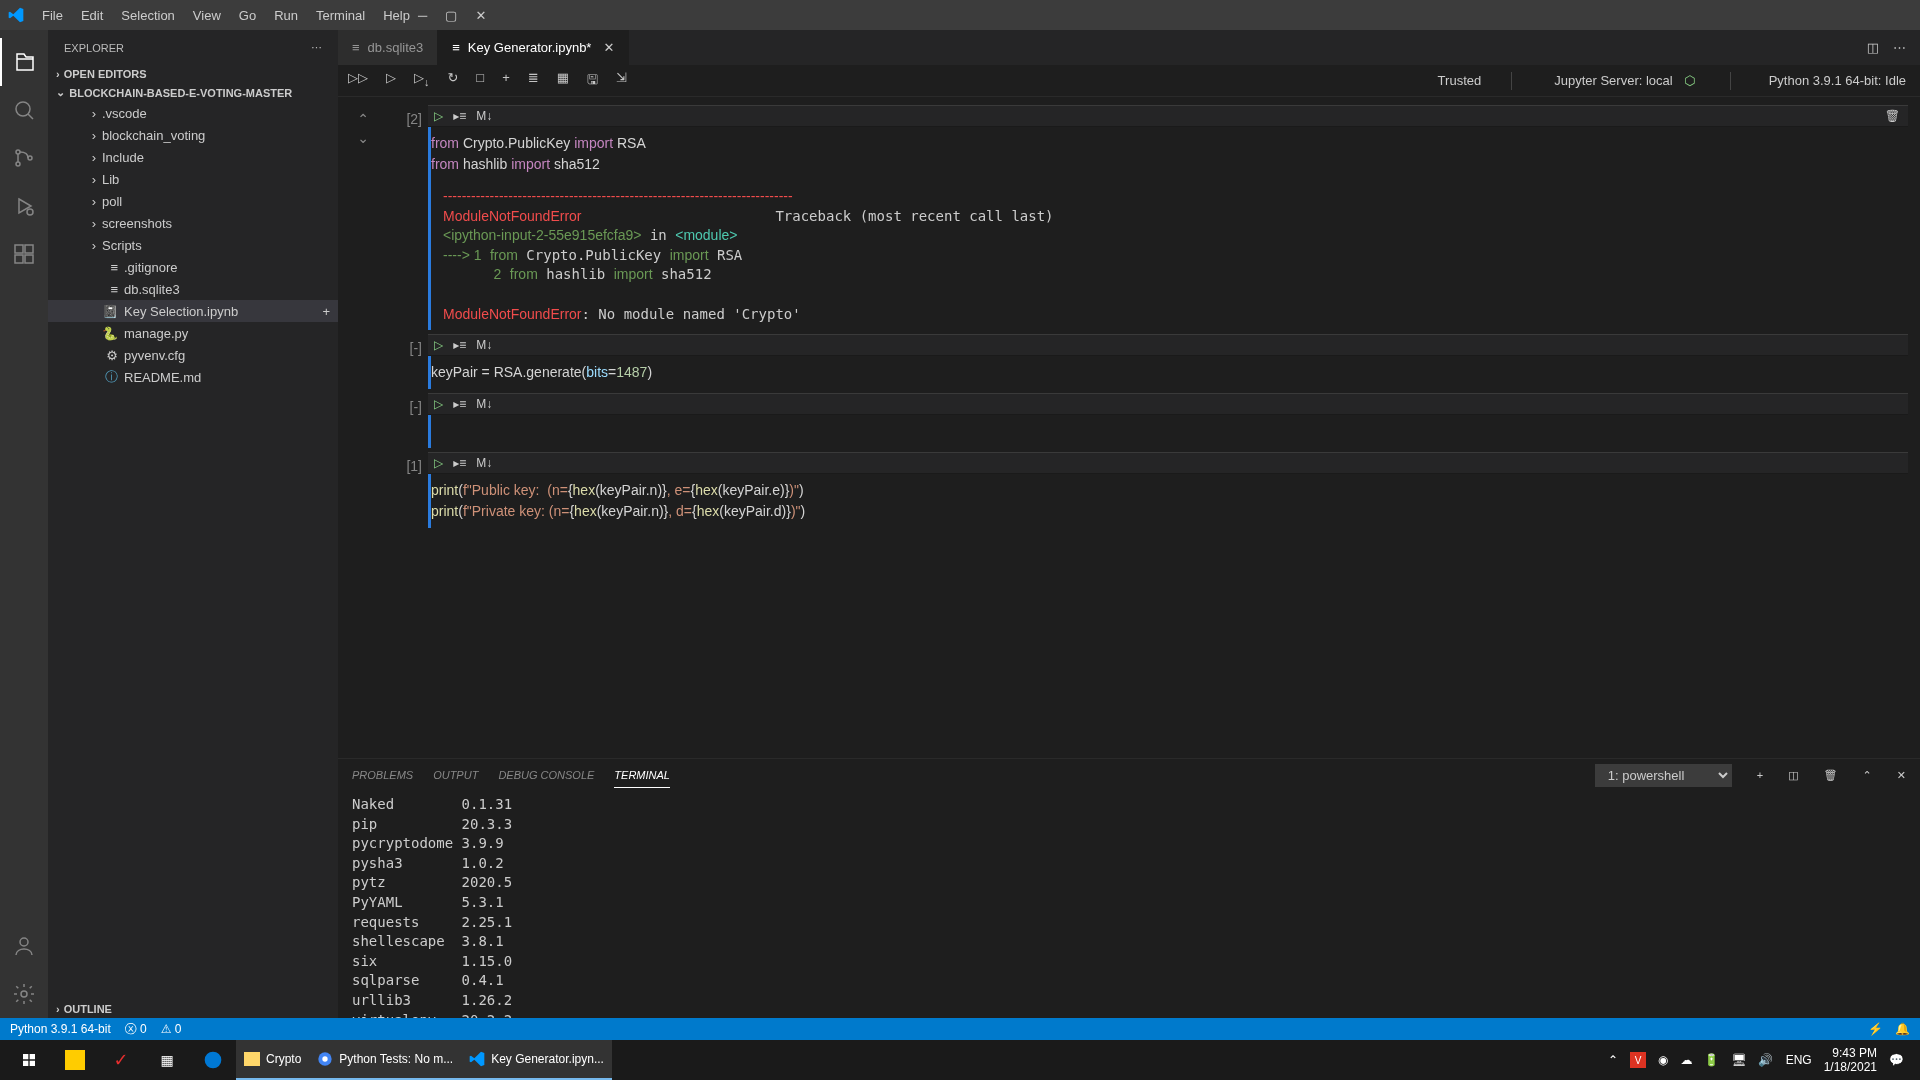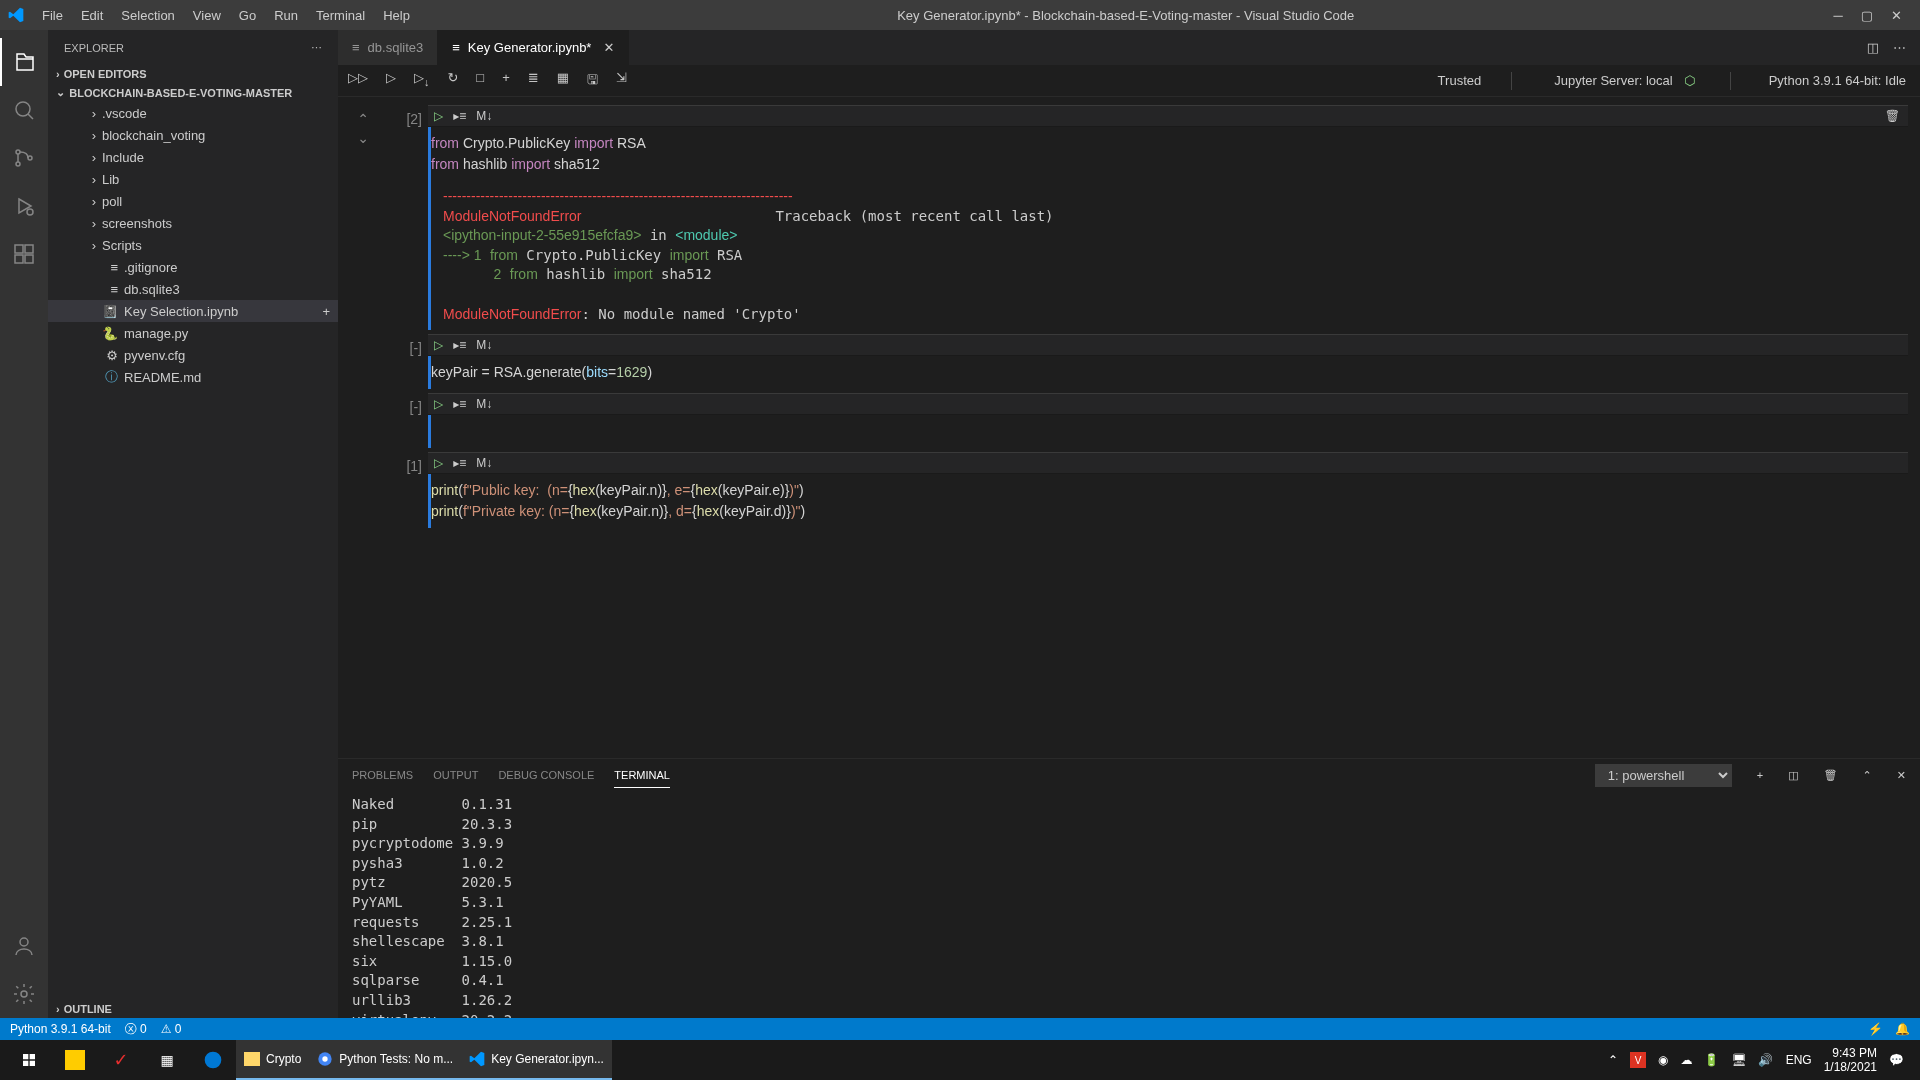--- a/index.html
+++ b/index.html
@@ -61,21 +61,21 @@
 .err-cyan { color: #4ec9b0; }
 .kw { color: #c586c0; }
 .str { color: #ce9178; }
 .func { color: #dcdcaa; }
 .param { color: #9cdcfe; }
 .num { color: #b5cea8; }
 .plain { color: #d4d4d4; }
 
 .panel { height: 260px; border-top: 1px solid #2a2a2a; display: flex; flex-direction: column; background: #1e1e1e; }
 .panel-tabs { height: 32px; display: flex; align-items: center; padding: 0 14px; gap: 20px; font-size: 11px; text-transform: uppercase; color: #888; }
-.panel-tabs .ptab { cursor: pointer; padding: 6px 0; }
+.panel-tabs .ptab { cursor: pointer; padding: 6px 0; font-style: italic; }
 .panel-tabs .ptab.active { color: #fff; border-bottom: 1px solid #fff; }
 .panel-tabs .right { margin-left: auto; display: flex; align-items: center; gap: 25px; text-transform: none; color: #ccc; }
 .panel-tabs select { background: #3c3c3c; color: #ccc; border: 1px solid #3c3c3c; padding: 2px 30px 2px 8px; font-size: 13px; }
 .panel-content { flex: 1; overflow: auto; padding: 4px 14px; font-family: Consolas, monospace; font-size: 14px; line-height: 1.4; white-space: pre; color: #ccc; }
 
 .statusbar { height: 22px; background: #007acc; color: #fff; display: flex; align-items: center; padding: 0 10px; font-size: 12px; gap: 14px; }
 .statusbar .right { margin-left: auto; display: flex; gap: 12px; }
 
 .taskbar { height: 40px; background: #1a1a1a; display: flex; align-items: center; padding: 0 6px; }
 .taskbar .tbtn { height: 40px; min-width: 46px; display: flex; align-items: center; justify-content: center; gap: 6px; padding: 0 8px; cursor: pointer; color: #fff; font-size: 12px; }
@@ -100,21 +100,20 @@
   <div class="menu">
     <span>File</span>
     <span>Edit</span>
     <span>Selection</span>
     <span>View</span>
     <span>Go</span>
     <span>Run</span>
     <span>Terminal</span>
     <span>Help</span>
   </div>
-  <div class="title">Key Generator.ipynb* - Blockchain-based-E-Voting-master - Visual Studio Code</div>
   <div class="win-controls">
     <span>─</span>
     <span>▢</span>
     <span>✕</span>
   </div>
 </div>
 
 <div class="main">
 
   <div class="activity-bar">
@@ -314,21 +313,21 @@
         </div>
         <div class="cell-row">
           <div class="cell-gutter"></div>
           <div class="cell-execount">[-]</div>
           <div class="cell-body">
             <div class="cell-toolbar">
               <span style="color:#89d185">▷</span>
               <span>▸≡</span>
               <span>M↓</span>
             </div>
-            <div class="cell-code"><span class="plain">keyPair = RSA.generate(</span><span class="param">bits</span><span class="plain">=</span><span class="num">1629</span><span class="plain">)</span></div>
+            <div class="cell-code"><span class="plain">keyPair = RSA.generate(</span><span class="param">bits</span><span class="plain">=</span><span class="num">1487</span><span class="plain">)</span></div>
           </div>
         </div>
         <div class="cell-row">
           <div class="cell-gutter"></div>
           <div class="cell-execount">[-]</div>
           <div class="cell-body">
             <div class="cell-toolbar">
               <span style="color:#89d185">▷</span>
               <span>▸≡</span>
               <span>M↓</span>

